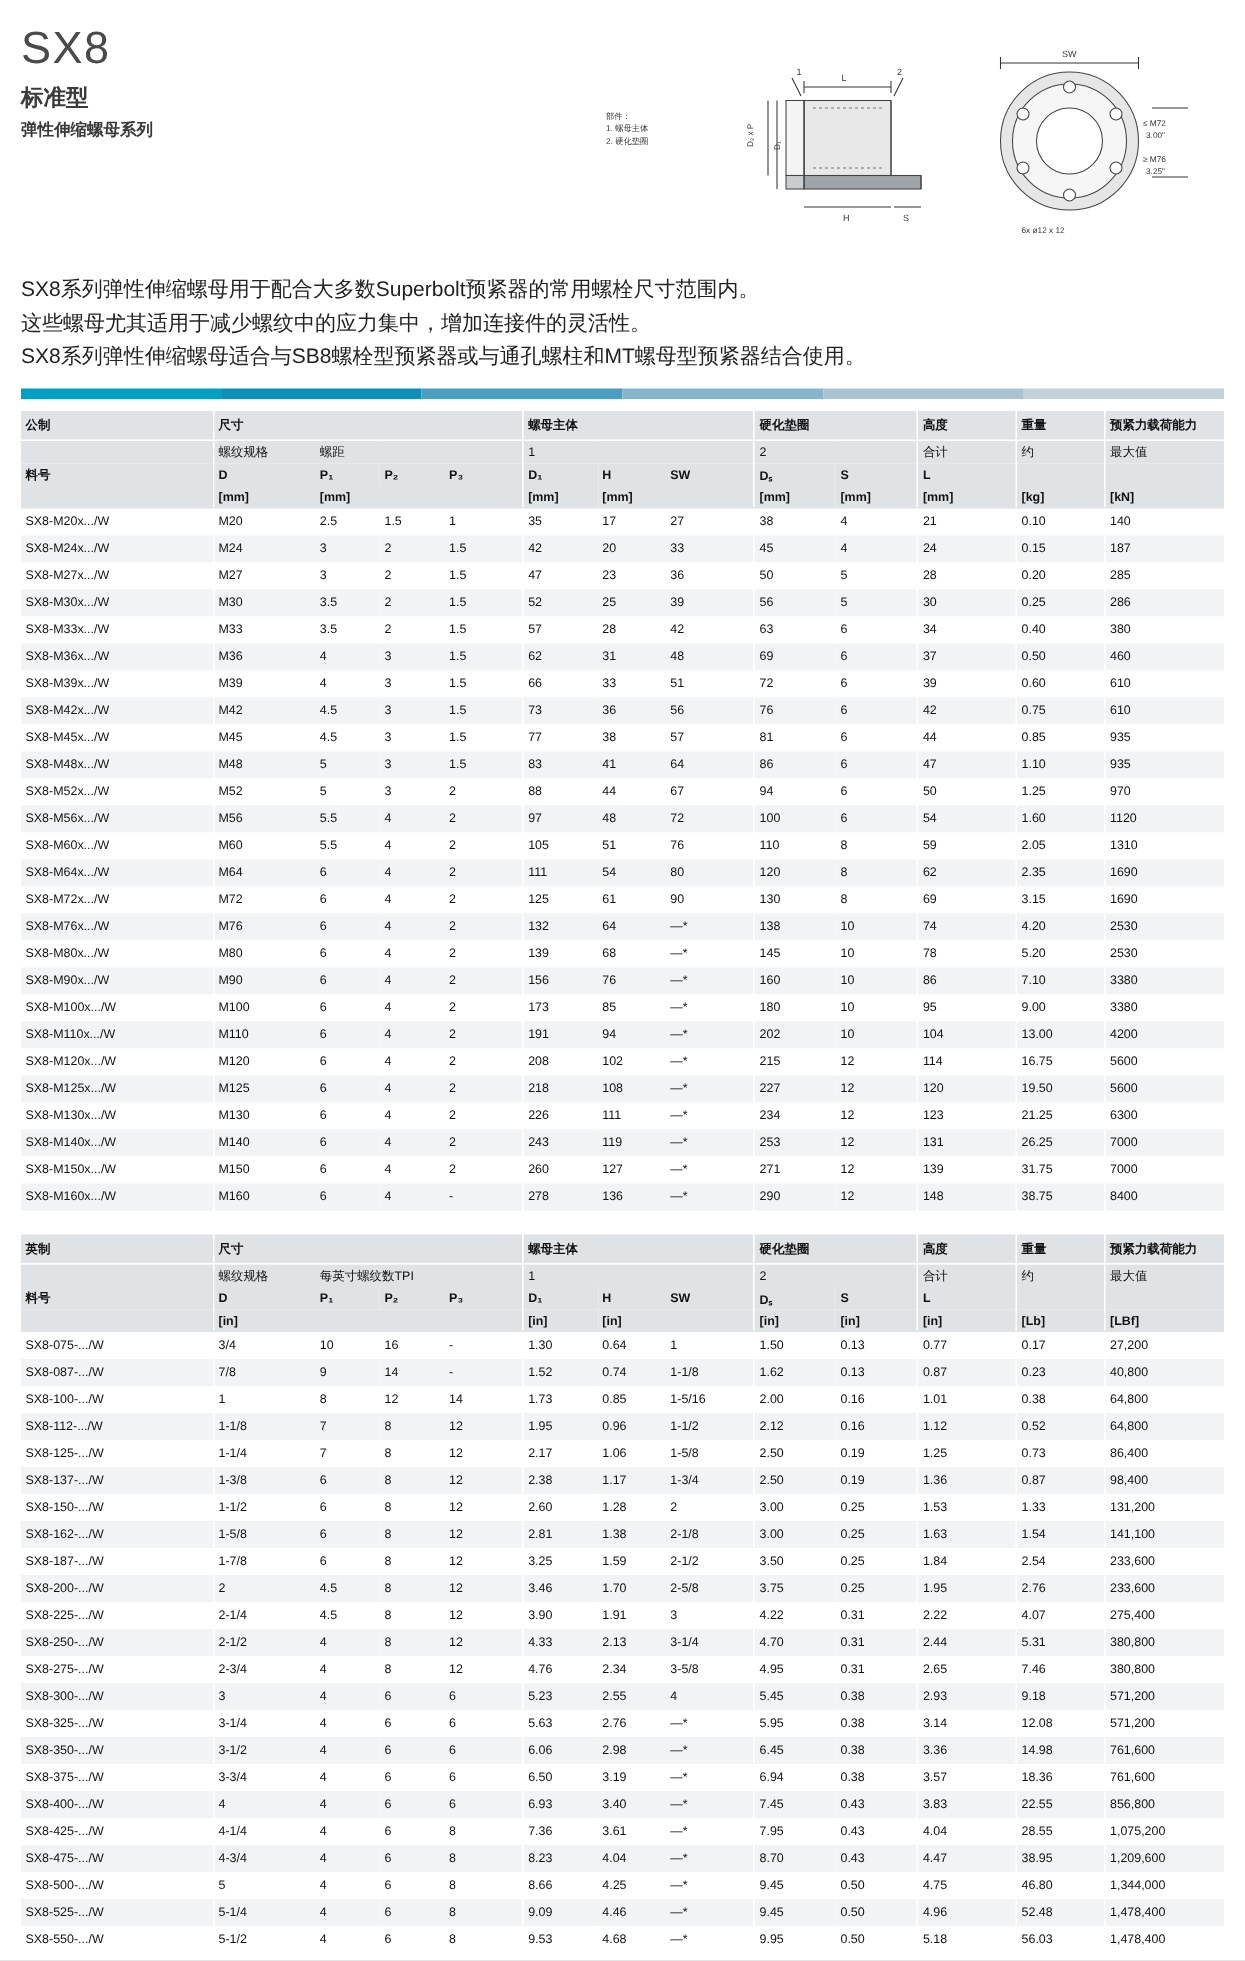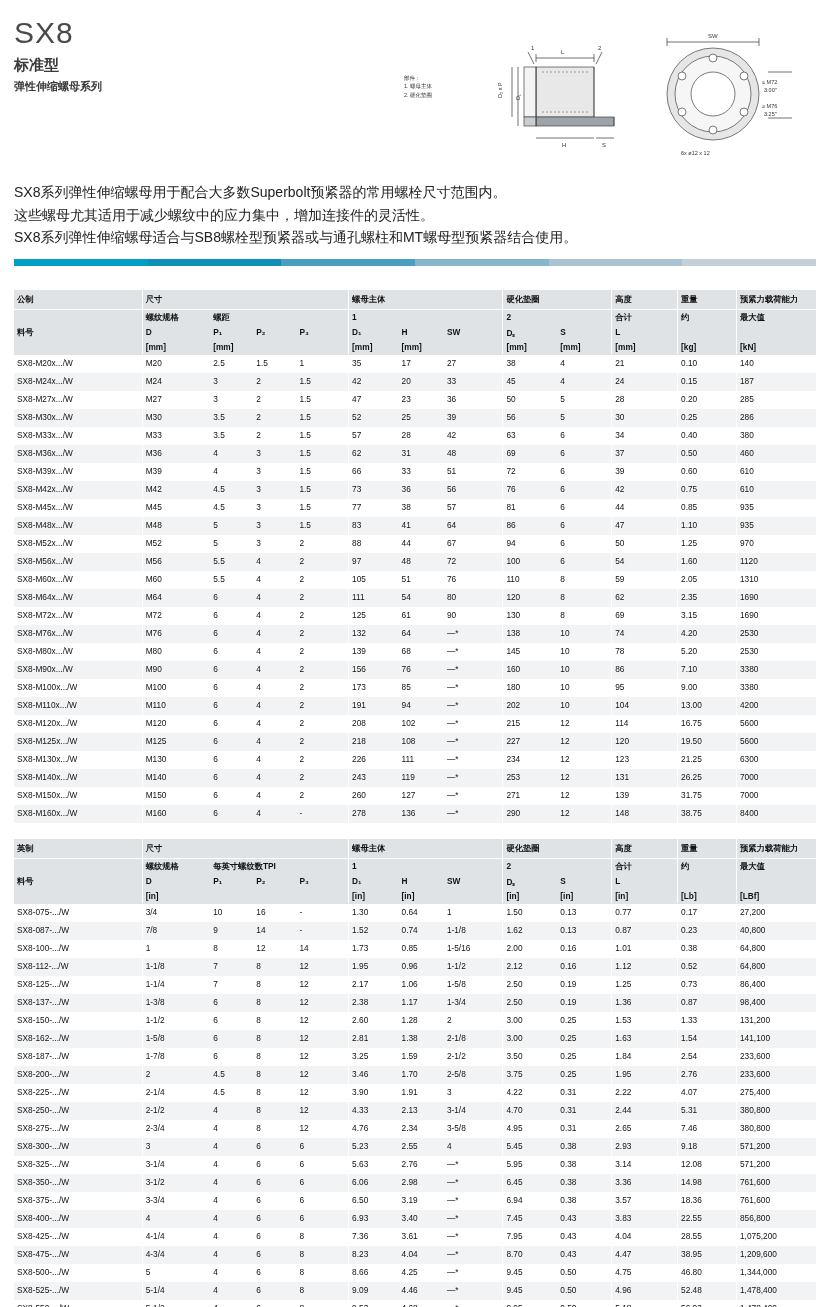--- a/index.html
+++ b/index.html
@@ -16,29 +16,29 @@
   
   .drawing{width:330px;height:140px;position:relative;margin-top:4px;margin-right:10px;}
   .legend{position:absolute;left:-72px;top:52px;font-size:5.5px;color:#333;line-height:1.5;}
   
   .colorbar{display:flex;height:7px;margin:10px 14px 0 14px;}
   .colorbar div{height:100%;}
   
   table{border-collapse:collapse;width:802px;margin:0 14px;table-layout:fixed;}
   th,td{font-size:8.3px;color:#111;padding:2px 3px;vertical-align:top;}
   .hdr td{background:#dfe3e6;font-weight:bold;border-bottom:1px solid #fff;}
-  .hdr2 td{background:#dfe3e6;font-weight:bold;}
+  .hdr2 td{background:#dfe3e6;font-weight:normal;}
   .hdr3 td{background:#dfe3e6;font-weight:bold;}
   .rowline td{border-bottom:1px solid #e3e3e3;}
   tr.data td{height:14px;line-height:12px;}
   tr.data:nth-child(even) td{background:#f2f3f4;}
   tr.data:nth-child(odd) td{background:#ffffff;}
   .sep{border-left:1px solid #ffffff;}
   .hdrtall td{padding-top:4px;padding-bottom:4px;}
-  .tbl-wrap{margin-top:24px;}
+  .tbl-wrap{margin-top:8px;}
   .sectionspace{height:16px;}
 </style>
 </head>
 <body>
 
 <div class="page">
 
   <div class="header">
     <div class="title-block">
       <div class="title-main">SX8</div>

